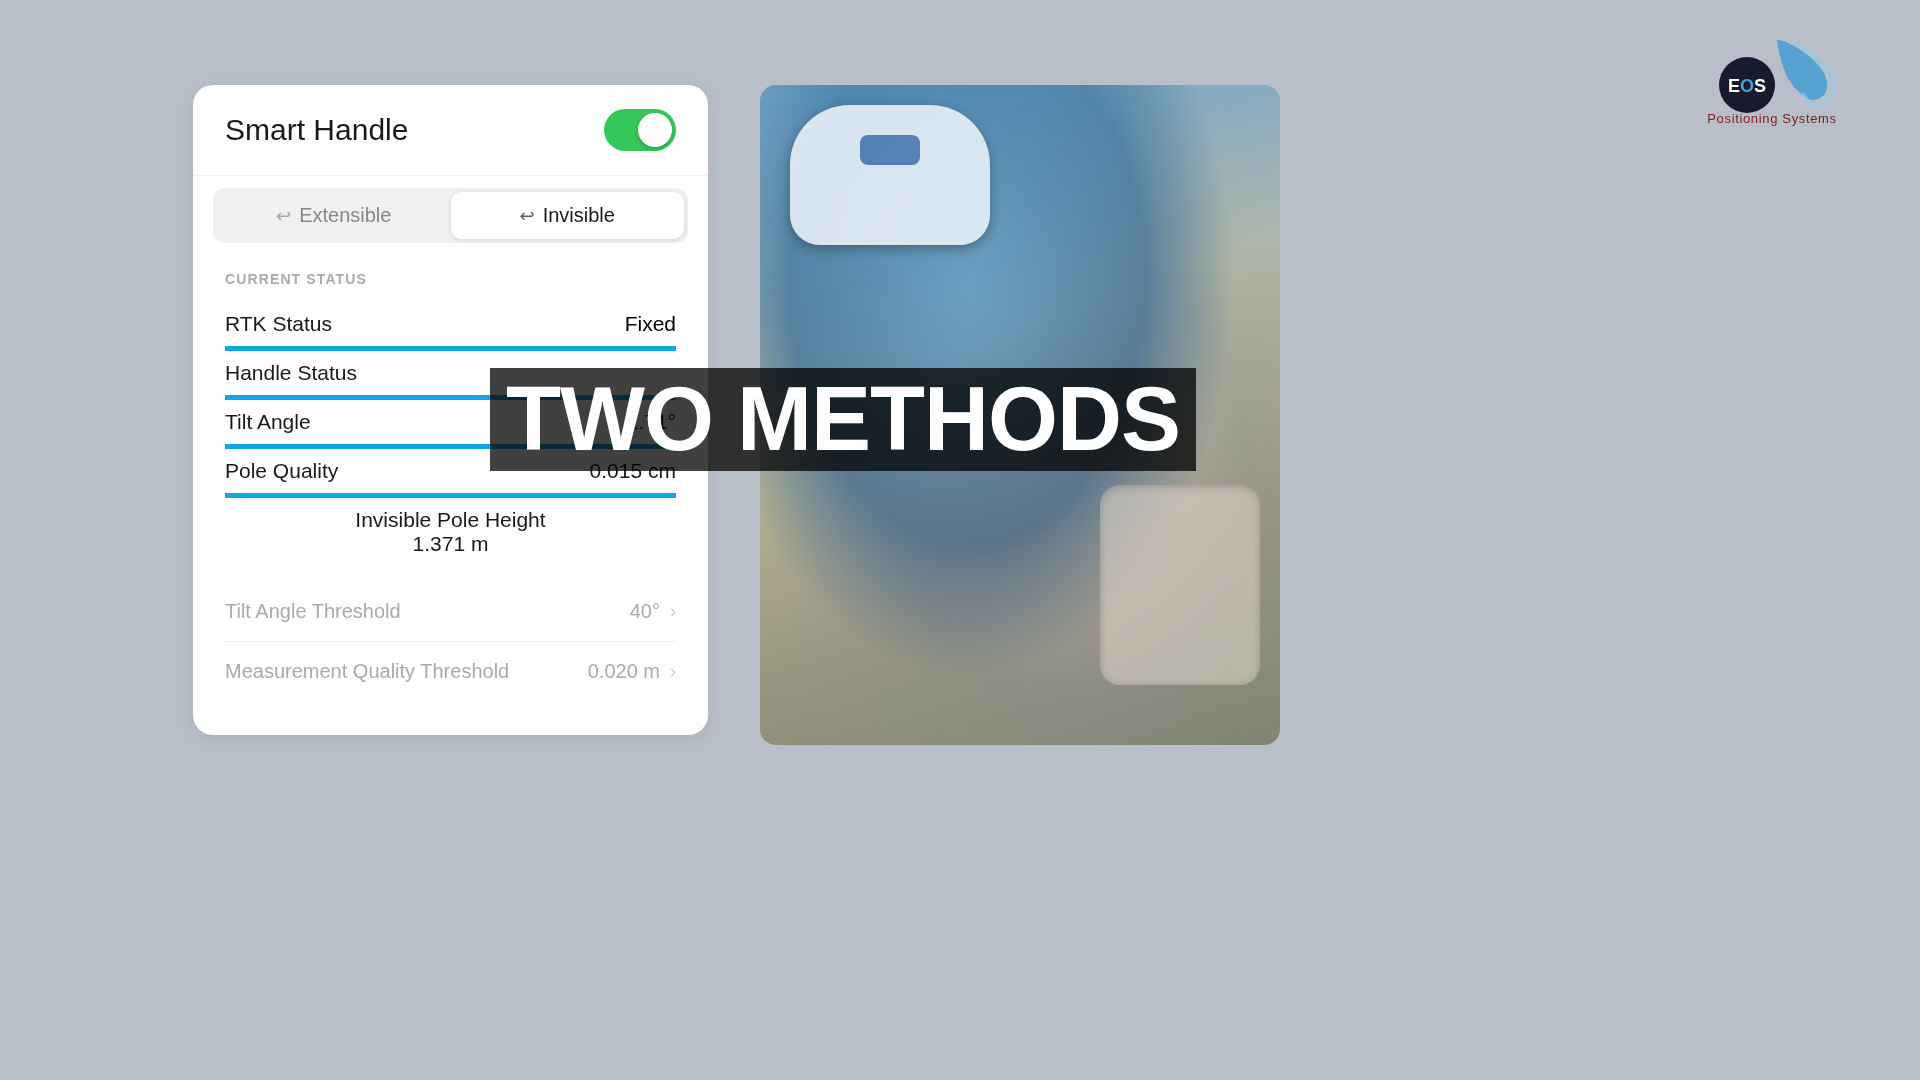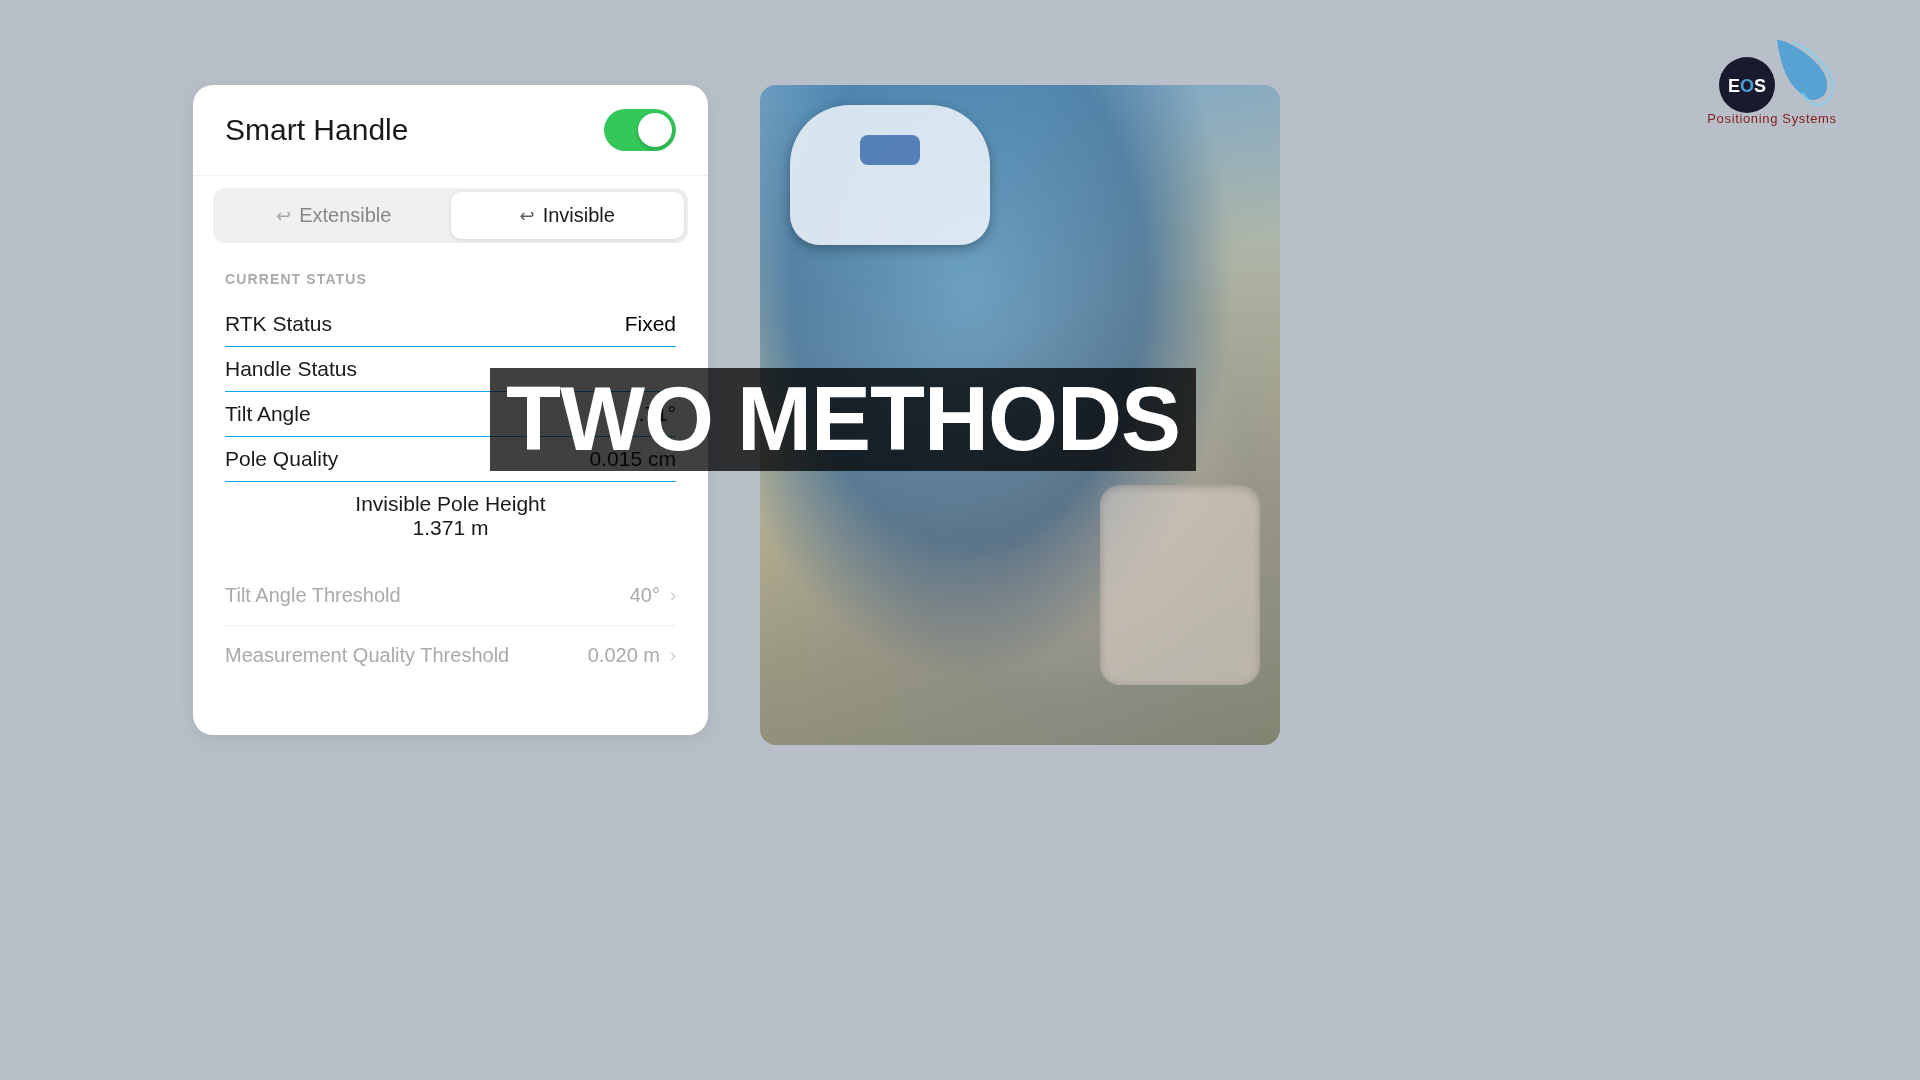--- a/index.html
+++ b/index.html
@@ -132,21 +132,21 @@
       letter-spacing: 0.08em;
       text-transform: uppercase;
       margin-bottom: 15px;
     }
 
     .status-row {
       display: flex;
       align-items: center;
       justify-content: space-between;
       padding: 10px 0;
-      border-bottom: 1px solid #0ea5e9;
+      border-bottom: 5px solid #0ea5e9;
     }
 
     .status-row:last-child {
       border-bottom: none;
       flex-direction: column;
     }
 
     .status-label {
       font-size: 21px;
       color: #1a1a1a;

